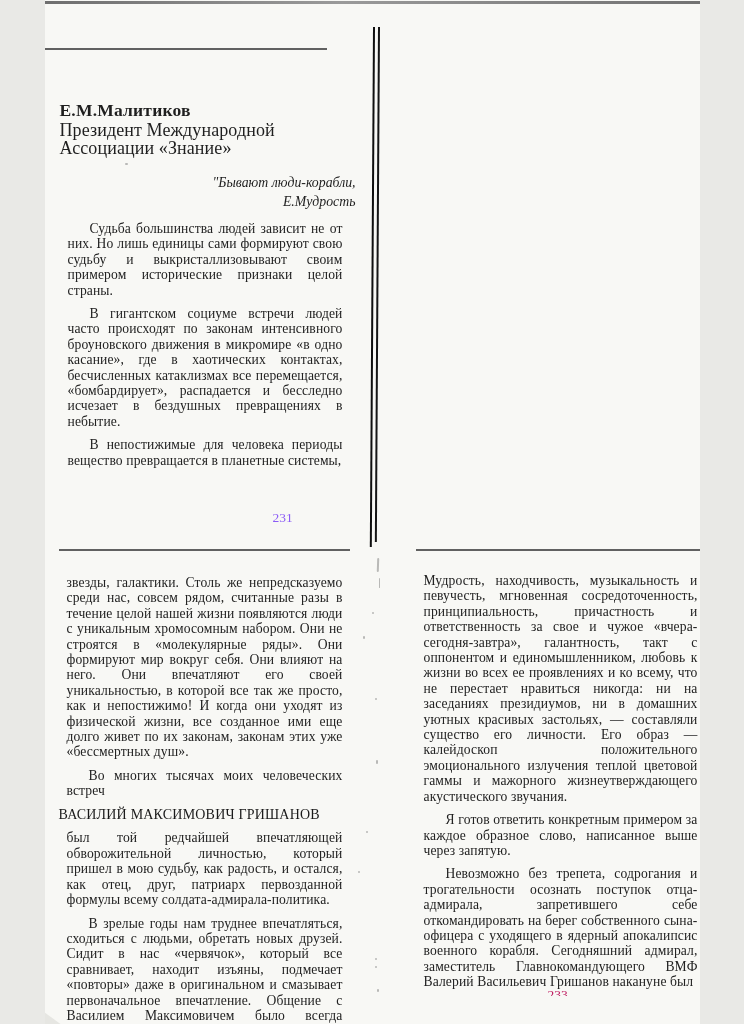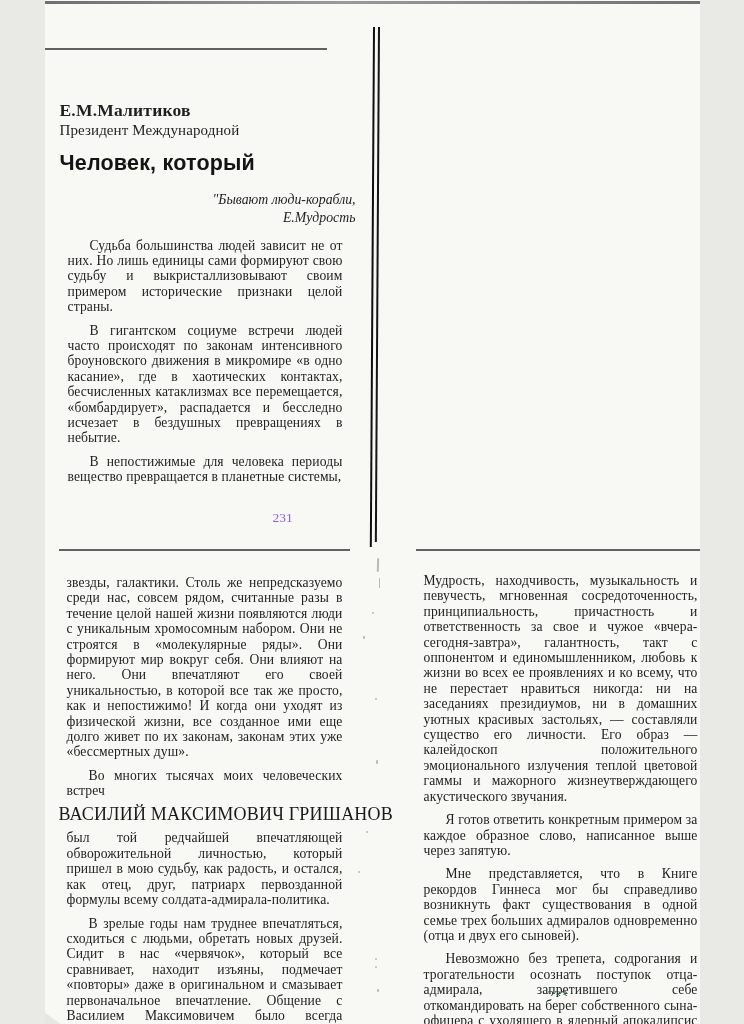--- a/index.html
+++ b/index.html
@@ -21,38 +21,38 @@
   .binding-bar .b2{position:absolute;left:8px;top:0;width:2.2px;height:99%;background:#161616;}
   .rule{position:absolute;height:2px;background:#464646;opacity:.85;}
   .header-rule{left:0;top:48px;width:282px;}
   .rule-left-col{left:14px;top:549px;width:291px;}
   .rule-right-col{left:371px;top:549px;width:287px;}
   .speck{position:absolute;background:rgba(20,20,20,0.28);border-radius:1px;}
 
   
   .top-block{position:absolute;left:15px;top:100px;width:291px;}
   .author-name{font-weight:bold;font-size:17.5px;line-height:21px;letter-spacing:.2px;}
-  .author-role{font-size:15px;line-height:18px;letter-spacing:.1px;font-family:Liberation Serif, serif;}
+  .author-role{font-size:18px;line-height:18px;letter-spacing:.1px;font-family:Liberation Serif, serif;}
   .article-title{margin-top:15px;font-family:"Liberation Sans",sans-serif;
     font-weight:700;font-size:21.5px;line-height:19.5px;letter-spacing:.2px;color:#141414;}
   .epigraph{margin-top:17px;width:296px;text-align:right;
     font-style:italic;font-size:13.8px;line-height:17.5px;}
   .epigraph .attr{margin-top:1px;}
   .body-text{font-size:13.6px;line-height:15.4px;letter-spacing:.12px;
     text-align:justify;color:#222;}
   .body-text p{margin:8px;}
   .indent{text-indent:22px;}
   .top-body{margin-top:11px;}
   .page-number{position:absolute;font-size:13.5px;color:#8b5cf6;}
   .pg-231{left:228px;top:510px;}
-  .pg-233-clip{left:503px;top:987px;height:9px;overflow:hidden;color:#14532d;font-family:Liberation Serif, serif;}
+  .pg-233-clip{left:503px;top:987px;height:9px;overflow:hidden;color:#be185d;font-family:Liberation Serif, serif;}
 
   .col-left{position:absolute;left:14px;top:567px;width:292px;}
   .col-right{position:absolute;left:371px;top:565px;width:290px;}
-  .caps-name{font-size:18px;line-height:15.8px;letter-spacing:.2px;
+  .caps-name{font-size:14px;line-height:15.8px;letter-spacing:.2px;
     white-space:nowrap;color:#1a1a1a;}
 </style>
 </head>
 <body>
 
 <div class="scan-page">
 
   <div class="top-edge-line"></div>
   <div class="right-edge-shadow"></div>
   <div class="corner-fold"></div>
@@ -75,22 +75,22 @@
   <div class="speck" style="left:313px;top:871px;width:2px;height:2px;"></div>
   <div class="speck" style="left:330px;top:958px;width:2px;height:2px;"></div>
   <div class="speck" style="left:330px;top:966px;width:2px;height:2px;"></div>
   <div class="speck" style="left:332px;top:989px;width:2px;height:3px;"></div>
   <div class="speck" style="left:712px;top:212px;width:2px;height:2px;"></div>
   <div class="speck" style="left:716px;top:350px;width:1.5px;height:6px;"></div>
 
   <div class="top-block">
     <div class="author-name">Е.М.Малитиков</div>
     <div class="author-role">Президент Международной</div>
+    <div class="author-role">Ассоциации «Знание»</div>
     <div class="article-title">
-      <div>Человек, который</div>
     </div>
     <div class="epigraph">
       <div>"Бывают люди-корабли,</div>
       <div class="attr">Е.Мудрость</div>
     </div>
     <div class="body-text top-body">
       <p class="indent">Судьба большинства людей зависит не от них. Но лишь единицы сами формируют свою судьбу и выкристаллизовывают своим примером исторические признаки целой страны.</p>
       <p class="indent">В гигантском социуме встречи людей часто происходят по законам интенсивного броуновского движения в микромире «в одно касание», где в хаотических контактах, бесчисленных катаклизмах все перемещается, «бомбардирует», распадается и бесследно исчезает в бездушных превращениях в небытие.</p>
       <p class="indent">В непостижимые для человека периоды вещество превращается в планетные системы,</p>
     </div>
@@ -101,19 +101,18 @@
     <p>звезды, галактики. Столь же непредсказуемо среди нас, совсем рядом, считанные разы в течение целой нашей жизни появляются люди с уникальным хромосомным набором. Они не строятся в «молекулярные ряды». Они формируют мир вокруг себя. Они влияют на него. Они впечатляют его своей уникальностью, в которой все так же просто, как и непостижимо! И когда они уходят из физической жизни, все созданное ими еще долго живет по их законам, законам этих уже «бессмертных душ».</p>
     <p class="indent">Во многих тысячах моих человеческих встреч</p>
     <div class="caps-name">ВАСИЛИЙ МАКСИМОВИЧ ГРИШАНОВ</div>
     <p>был той редчайшей впечатляющей обворожительной личностью, который пришел в мою судьбу, как радость, и остался, как отец, друг, патриарх первозданной формулы всему солдата-адмирала-политика.</p>
     <p class="indent">В зрелые годы нам труднее впечатляться, сходиться с людьми, обретать новых друзей. Сидит в нас «червячок», который все сравнивает, находит изъяны, подмечает «повторы» даже в оригинальном и смазывает первоначальное впечатление. Общение с Василием Максимовичем было всегда удовольствием, как от неповторимого калейдоскопа обаяния, симпатии, стиля во всем (от походки до мимики), незатухающего интереса к будущему и даже далекому, уже не нашему.</p>
   </div>
 
   <div class="col-right body-text">
     <p>Мудрость, находчивость, музыкальность и певучесть, мгновенная сосредоточенность, принципиальность, причастность и ответственность за свое и чужое «вчера-сегодня-завтра», галантность, такт с оппонентом и единомышленником, любовь к жизни во всех ее проявлениях и ко всему, что не перестает нравиться никогда: ни на заседаниях президиумов, ни в домашних уютных красивых застольях, — составляли существо его личности. Его образ — калейдоскоп положительного эмоционального излучения теплой цветовой гаммы и мажорного жизнеутверждающего акустического звучания.</p>
     <p class="indent">Я готов ответить конкретным примером за каждое образное слово, написанное выше через запятую.</p>
-    <p class="indent">Мне представляется, что в Книге рекордов Гиннеса мог бы справедливо возникнуть факт существования в одной семье трех больших адмиралов одновременно (отца и двух его сыновей).</p>
     <p class="indent">Невозможно без трепета, содрогания и трогательности осознать поступок отца-адмирала, запретившего себе откомандировать на берег собственного сына-офицера с уходящего в ядерный апокалипсис военного корабля. Сегодняшний адмирал, заместитель Главнокомандующего ВМФ Валерий Васильевич Гришанов накануне был</p>
   </div>
 
   <div class="page-number pg-233-clip">233</div>
 
 </div>
 
 </body></html>

